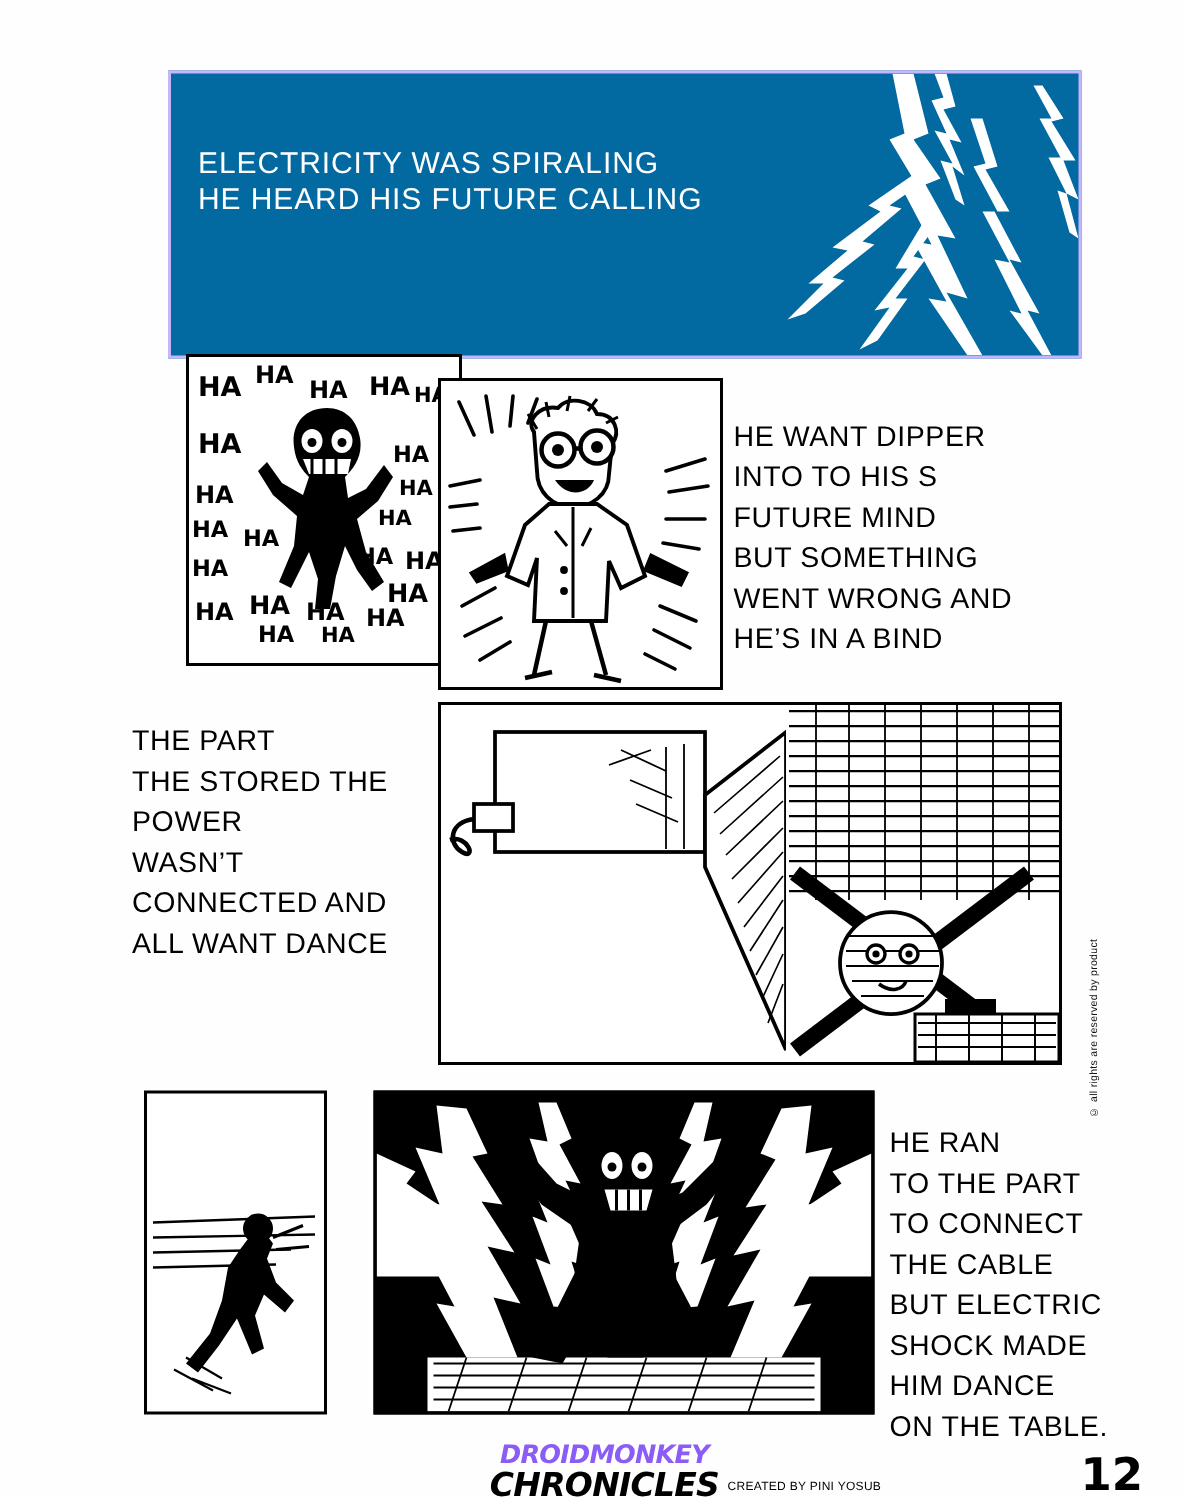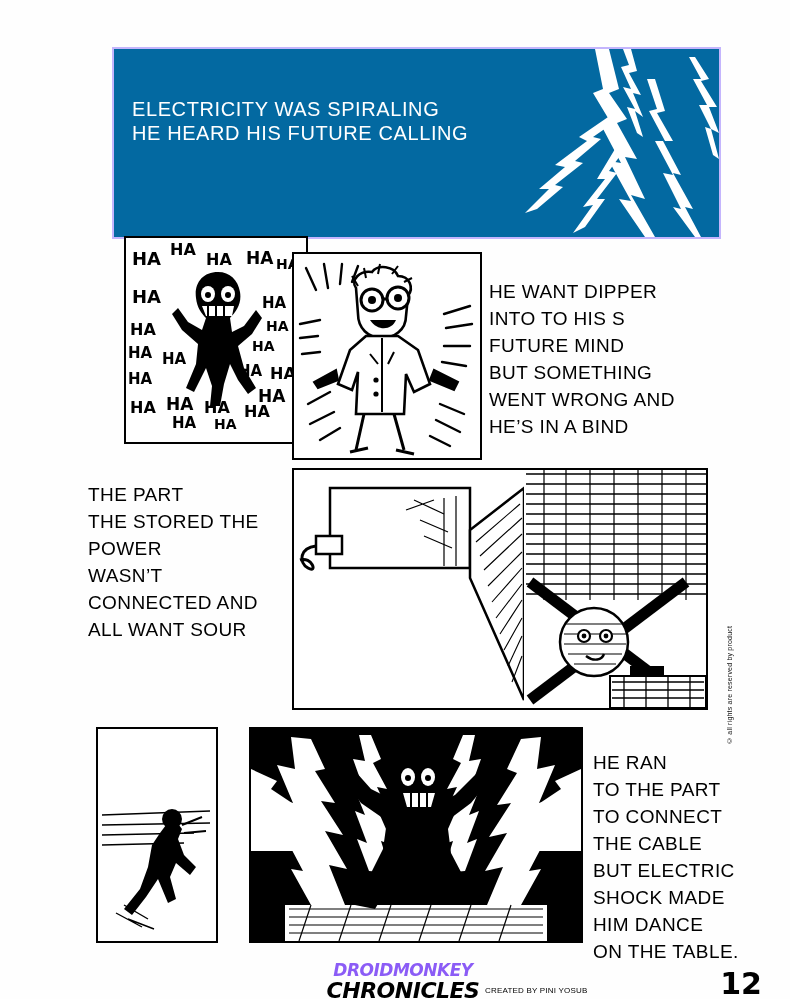--- a/index.html
+++ b/index.html
@@ -329,21 +329,21 @@
 FUTURE MIND
 BUT SOMETHING
 WENT WRONG AND
 HE’S IN A BIND</div>
 
   <div class="text-left-1">THE PART
 THE STORED THE
 POWER
 WASN’T
 CONNECTED AND
-ALL WANT SOUR</div>
+ALL WANT DANCE</div>
 
   <div class="panel-room">
     <svg viewBox="0 0 412 238" style="width:100%;height:100%;">
 
       <rect x="36" y="18" width="140" height="80" fill="#fff" stroke="#000" stroke-width="2.5"></rect>
       <g stroke="#000" stroke-width="1.2" fill="none">
         <path d="M120 30 L150 44 M126 50 L154 62 M130 66 L158 78 M112 40 L140 30"></path>
         <path d="M150 28 L150 96 M162 26 L162 96"></path>
       </g>
 

